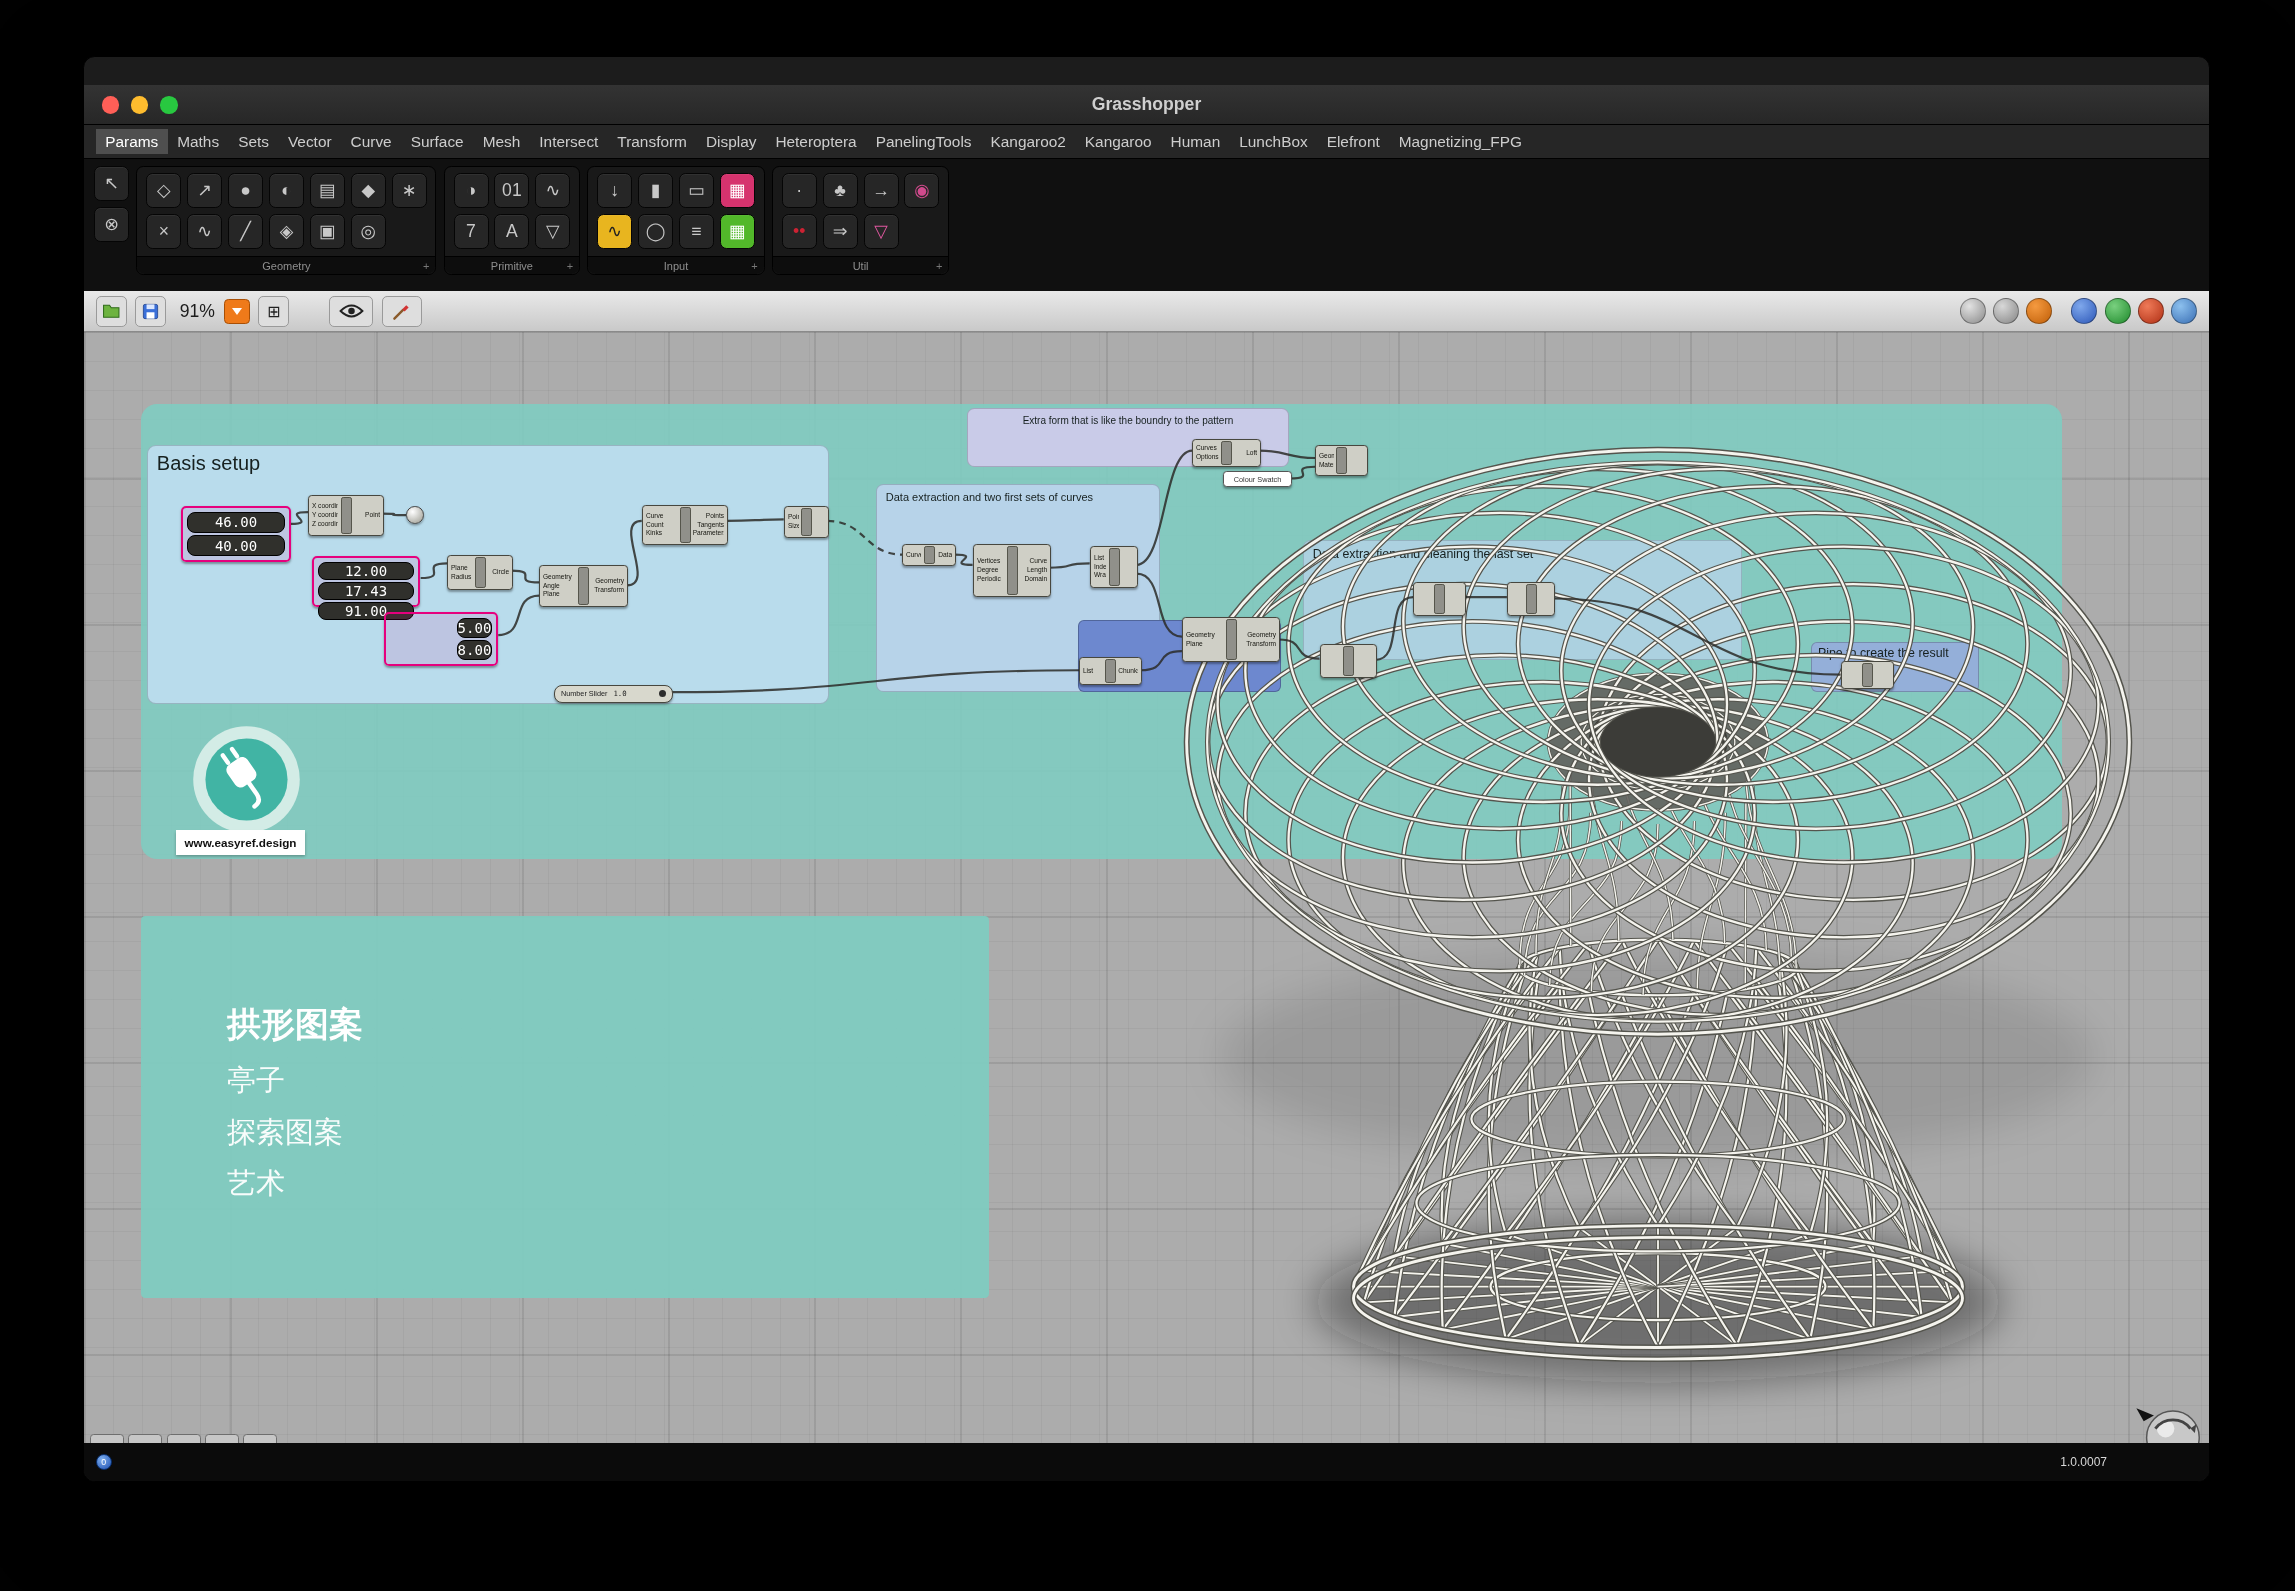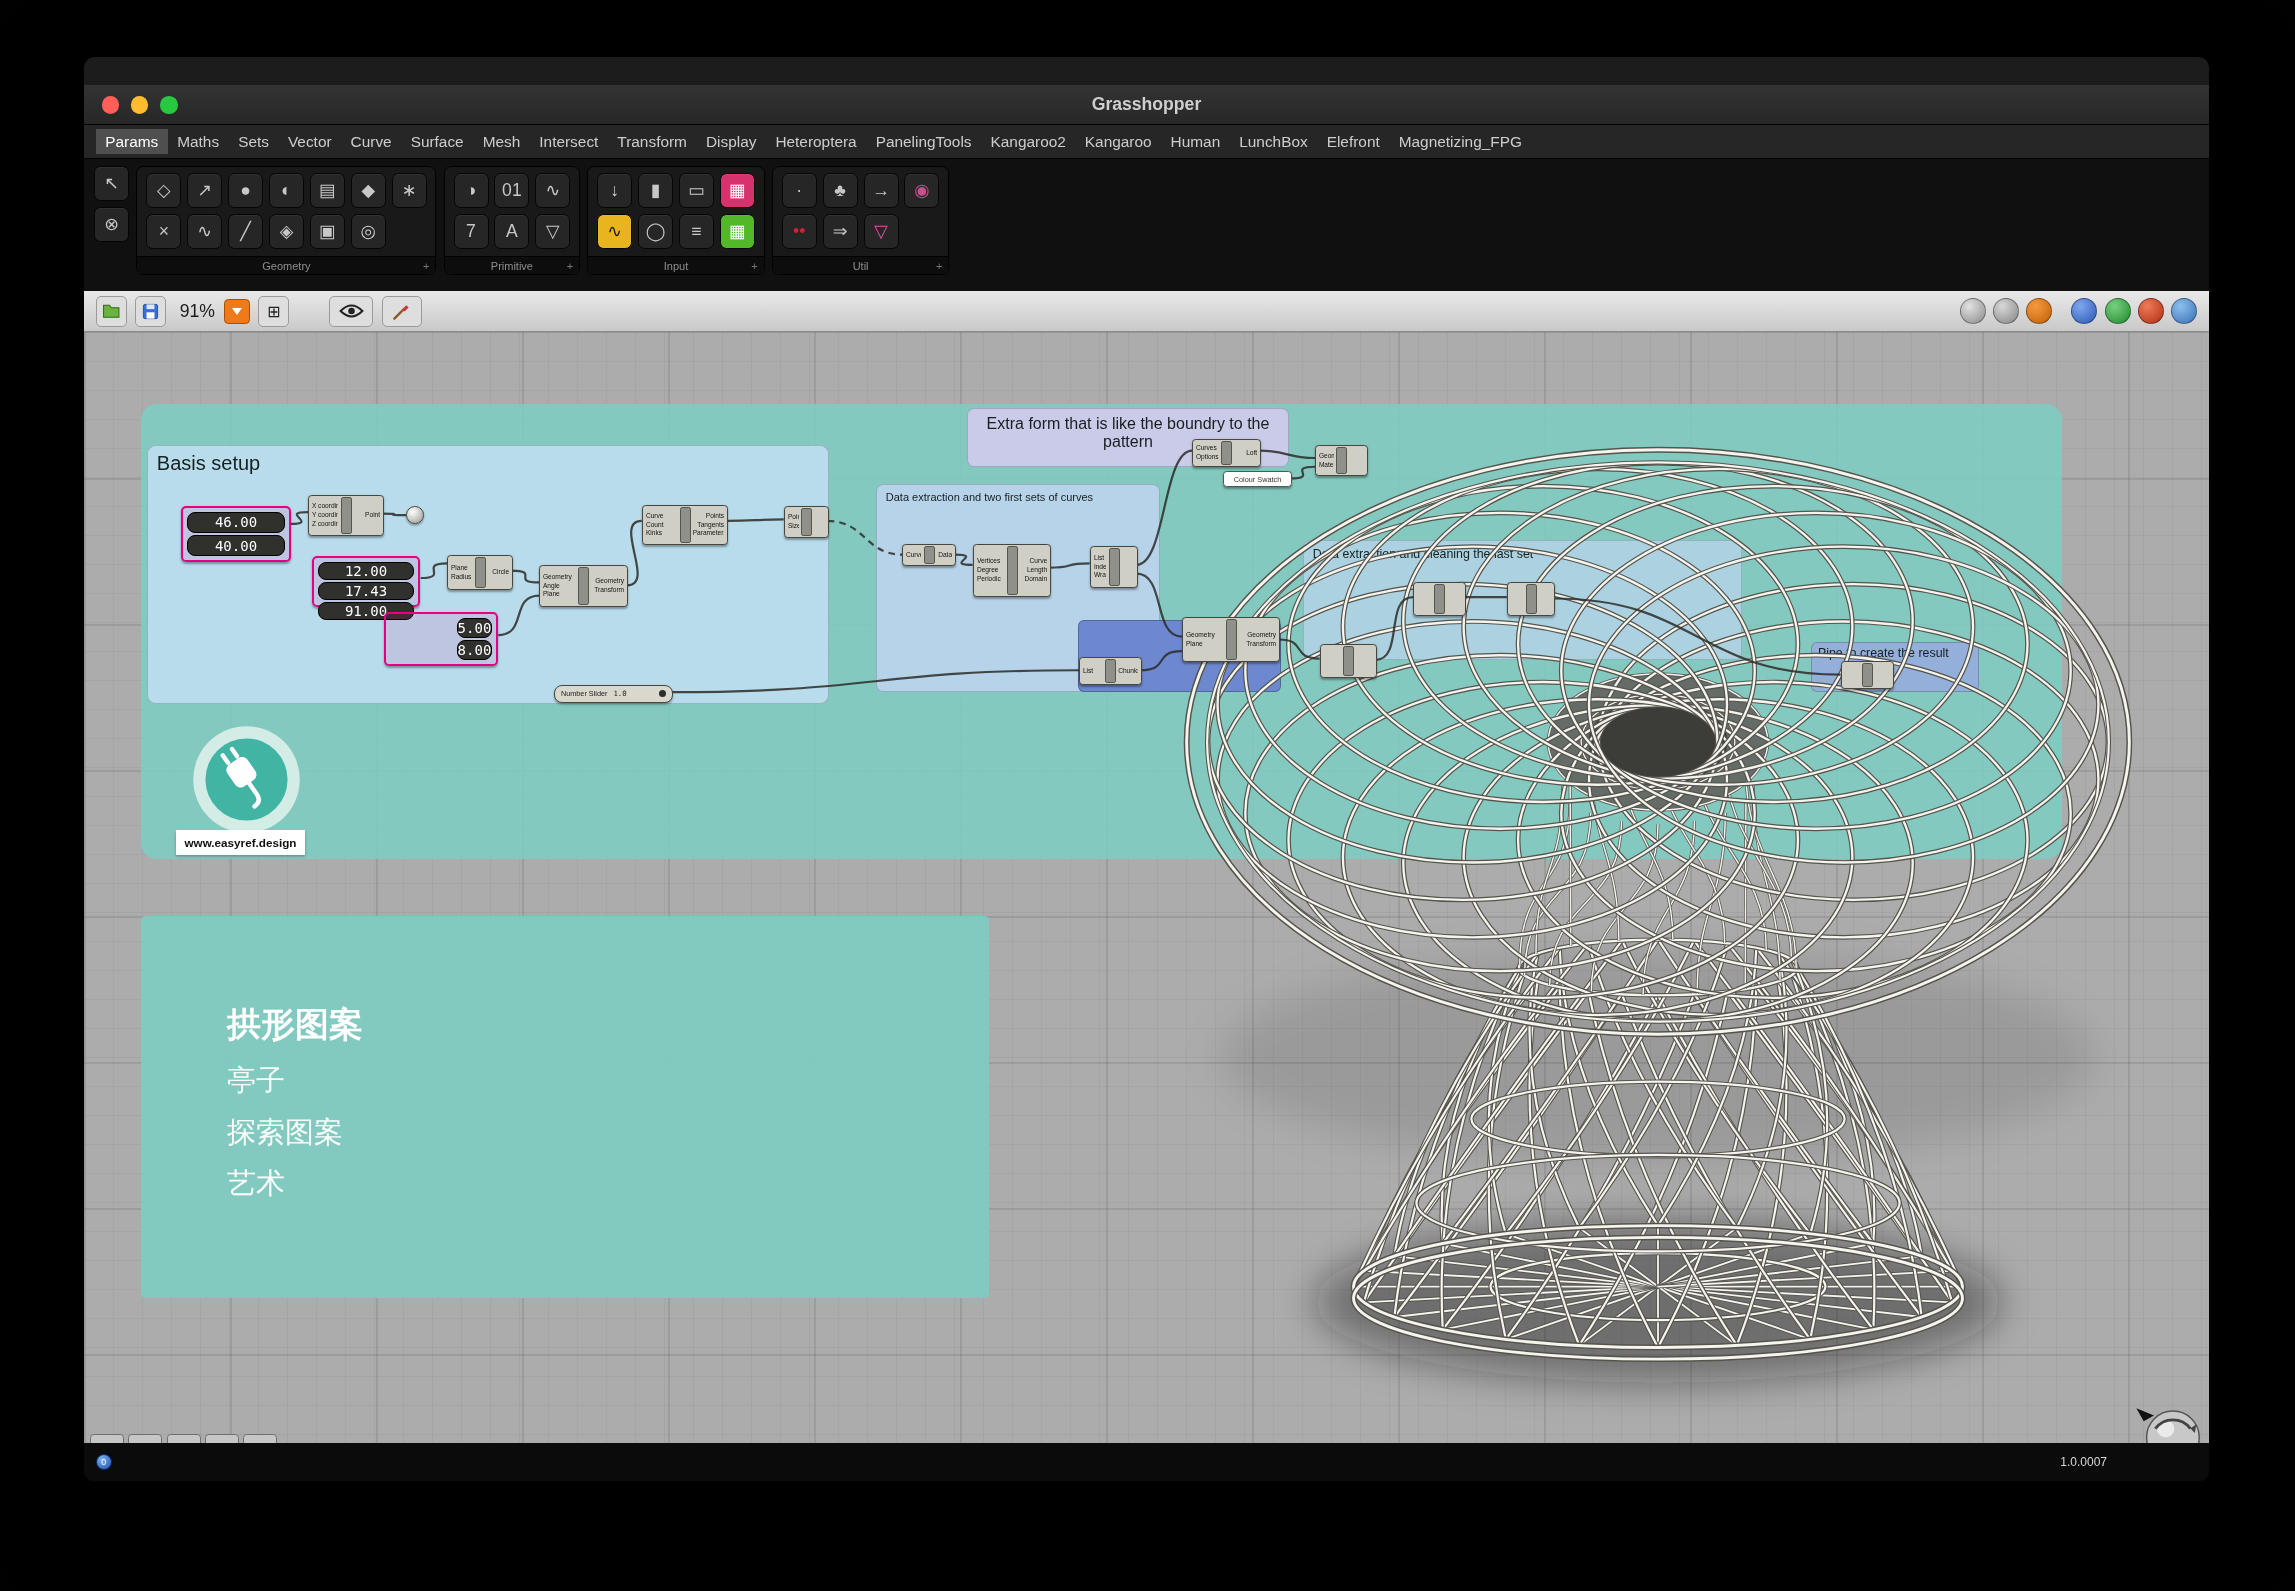--- a/index.html
+++ b/index.html
@@ -274,21 +274,21 @@
         </div>
     </div>
 
     <div class="canvas">
 
       <div class="grp g-teal-main"></div>
       <div class="grp g-basis">
         <span class="glabel">Basis setup</span>
       </div>
       <div class="grp g-extra">
-        <span class="glabel" style="font-size:16px;">Extra form that is like the boundry to the pattern</span>
+        <span class="glabel" style="font-size:10px;">Extra form that is like the boundry to the pattern</span>
       </div>
       <div class="grp g-data1">
         <span class="glabel" style="font-size:11px;white-space:nowrap;">Data extraction and two first sets of curves</span>
       </div>
       <div class="grp g-dark"></div>
       <div class="grp g-data2">
         <span class="glabel" style="font-size:12.4px;">Data extraction and cleaning the last set</span>
       </div>
       <div class="grp g-pipe">
         <span class="glabel">Pipe to create the result</span>

